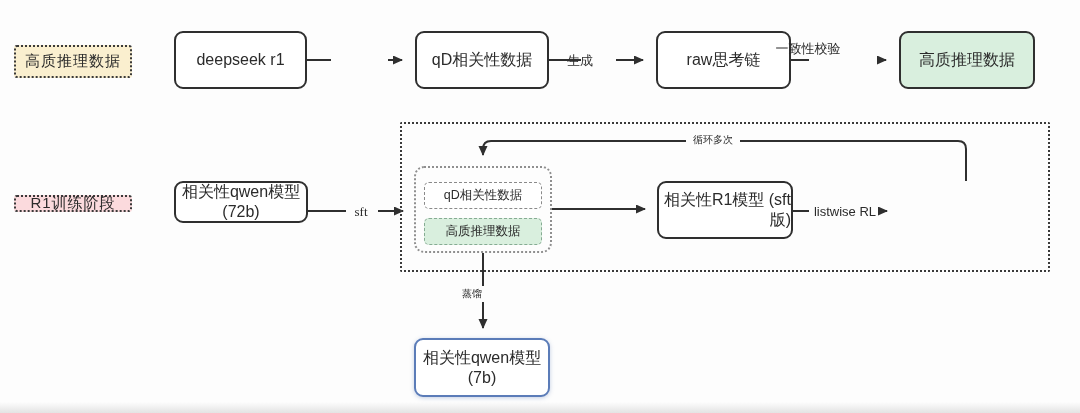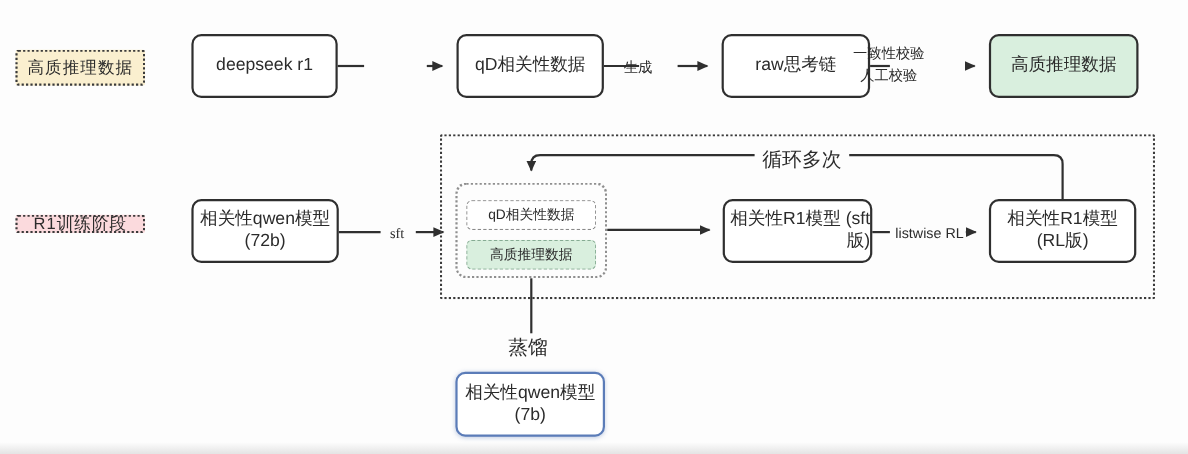--- a/index.html
+++ b/index.html
@@ -37,21 +37,21 @@
   .mini-box {
     position:absolute; box-sizing:border-box;
     display:flex; align-items:center; justify-content:center;
     font-size:12.5px; border-radius:5px; text-align:center;
   }
   .mini-box.plain { background:#fff; border:1.5px dashed #8a8a8a; }
   .mini-box.green { background:#d9efde; border:1.5px dashed #86ab93; }
   .edge-label {
     position:absolute; font-size:13px; text-align:center; line-height:1.55;
   }
-  .edge-label.on-line { background:#fdfdfd; padding:0 7px; font-size:18px; }
+  .edge-label.on-line { background:#fdfdfd; padding:0 7px; font-size:10px; }
   .edge-label span { display:block; }
   .bottom-fade {
     position:absolute; left:0; right:0; bottom:0; height:11px;
     background:linear-gradient(180deg, rgba(232,232,232,0), #e3e3e3);
   }
 </style>
 </head>
 <body>
 
 <div class="canvas">
@@ -101,54 +101,50 @@
   </div>
   <div class="box green" style="left:899px; top:31px; width:136px; height:58px;">
     <span>高质推理数据</span>
   </div>
 
   <div class="edge-label" style="left:552px; top:51px; width:56px;">
     <span>生成</span>
   </div>
   <div class="edge-label" style="left:762px; top:39px; width:92px;">
     <span>一致性校验</span>
-    <span>人工校验</span>
   </div>
 
   <div class="dotted-rect" style="left:400px; top:122px; width:650px; height:150px;"></div>
 
-  <div class="box" style="left:174px; top:181px; width:134px; height:58px;">
+  <div class="box" style="left:174px; top:181px; width:134px; height:42px;">
     <span>相关性qwen模型 (72b)</span>
   </div>
 
   <div class="inner-container" style="left:414px; top:166px; width:138px; height:87px;"></div>
   <div class="mini-box plain" style="left:424px; top:182px; width:118px; height:27px;">
     <span>qD相关性数据</span>
   </div>
   <div class="mini-box green" style="left:424px; top:218px; width:118px; height:27px;">
     <span>高质推理数据</span>
   </div>
 
   <div class="box" style="left:657px; top:181px; width:136px; height:58px;text-align:right;">
     <span>相关性R1模型 (sft版)</span>
   </div>
-  <div class="box" style="left:899px; top:181px; width:134px; height:58px;">
-    <span>相关性R1模型 (RL版)</span>
-  </div>
 
   <div class="edge-label" style="left:336px; top:202px; width:50px;font-family:Liberation Serif, serif;">
     <span>sft</span>
   </div>
   <div class="edge-label" style="left:795px; top:202px; width:100px;text-align:center;">
     <span>listwise RL</span>
   </div>
   <div class="edge-label on-line" style="left:686px; top:132px;">
     <span>循环多次</span>
   </div>
-  <div class="edge-label on-line" style="left:455px; top:286px;margin-top:17px;">
+  <div class="edge-label on-line" style="left:455px; top:286px;">
     <span>蒸馏</span>
   </div>
 
   <div class="box blue" style="left:414px; top:338px; width:136px; height:59px;">
     <span>相关性qwen模型 (7b)</span>
   </div>
 
   <div class="bottom-fade"></div>
 </div>
 

